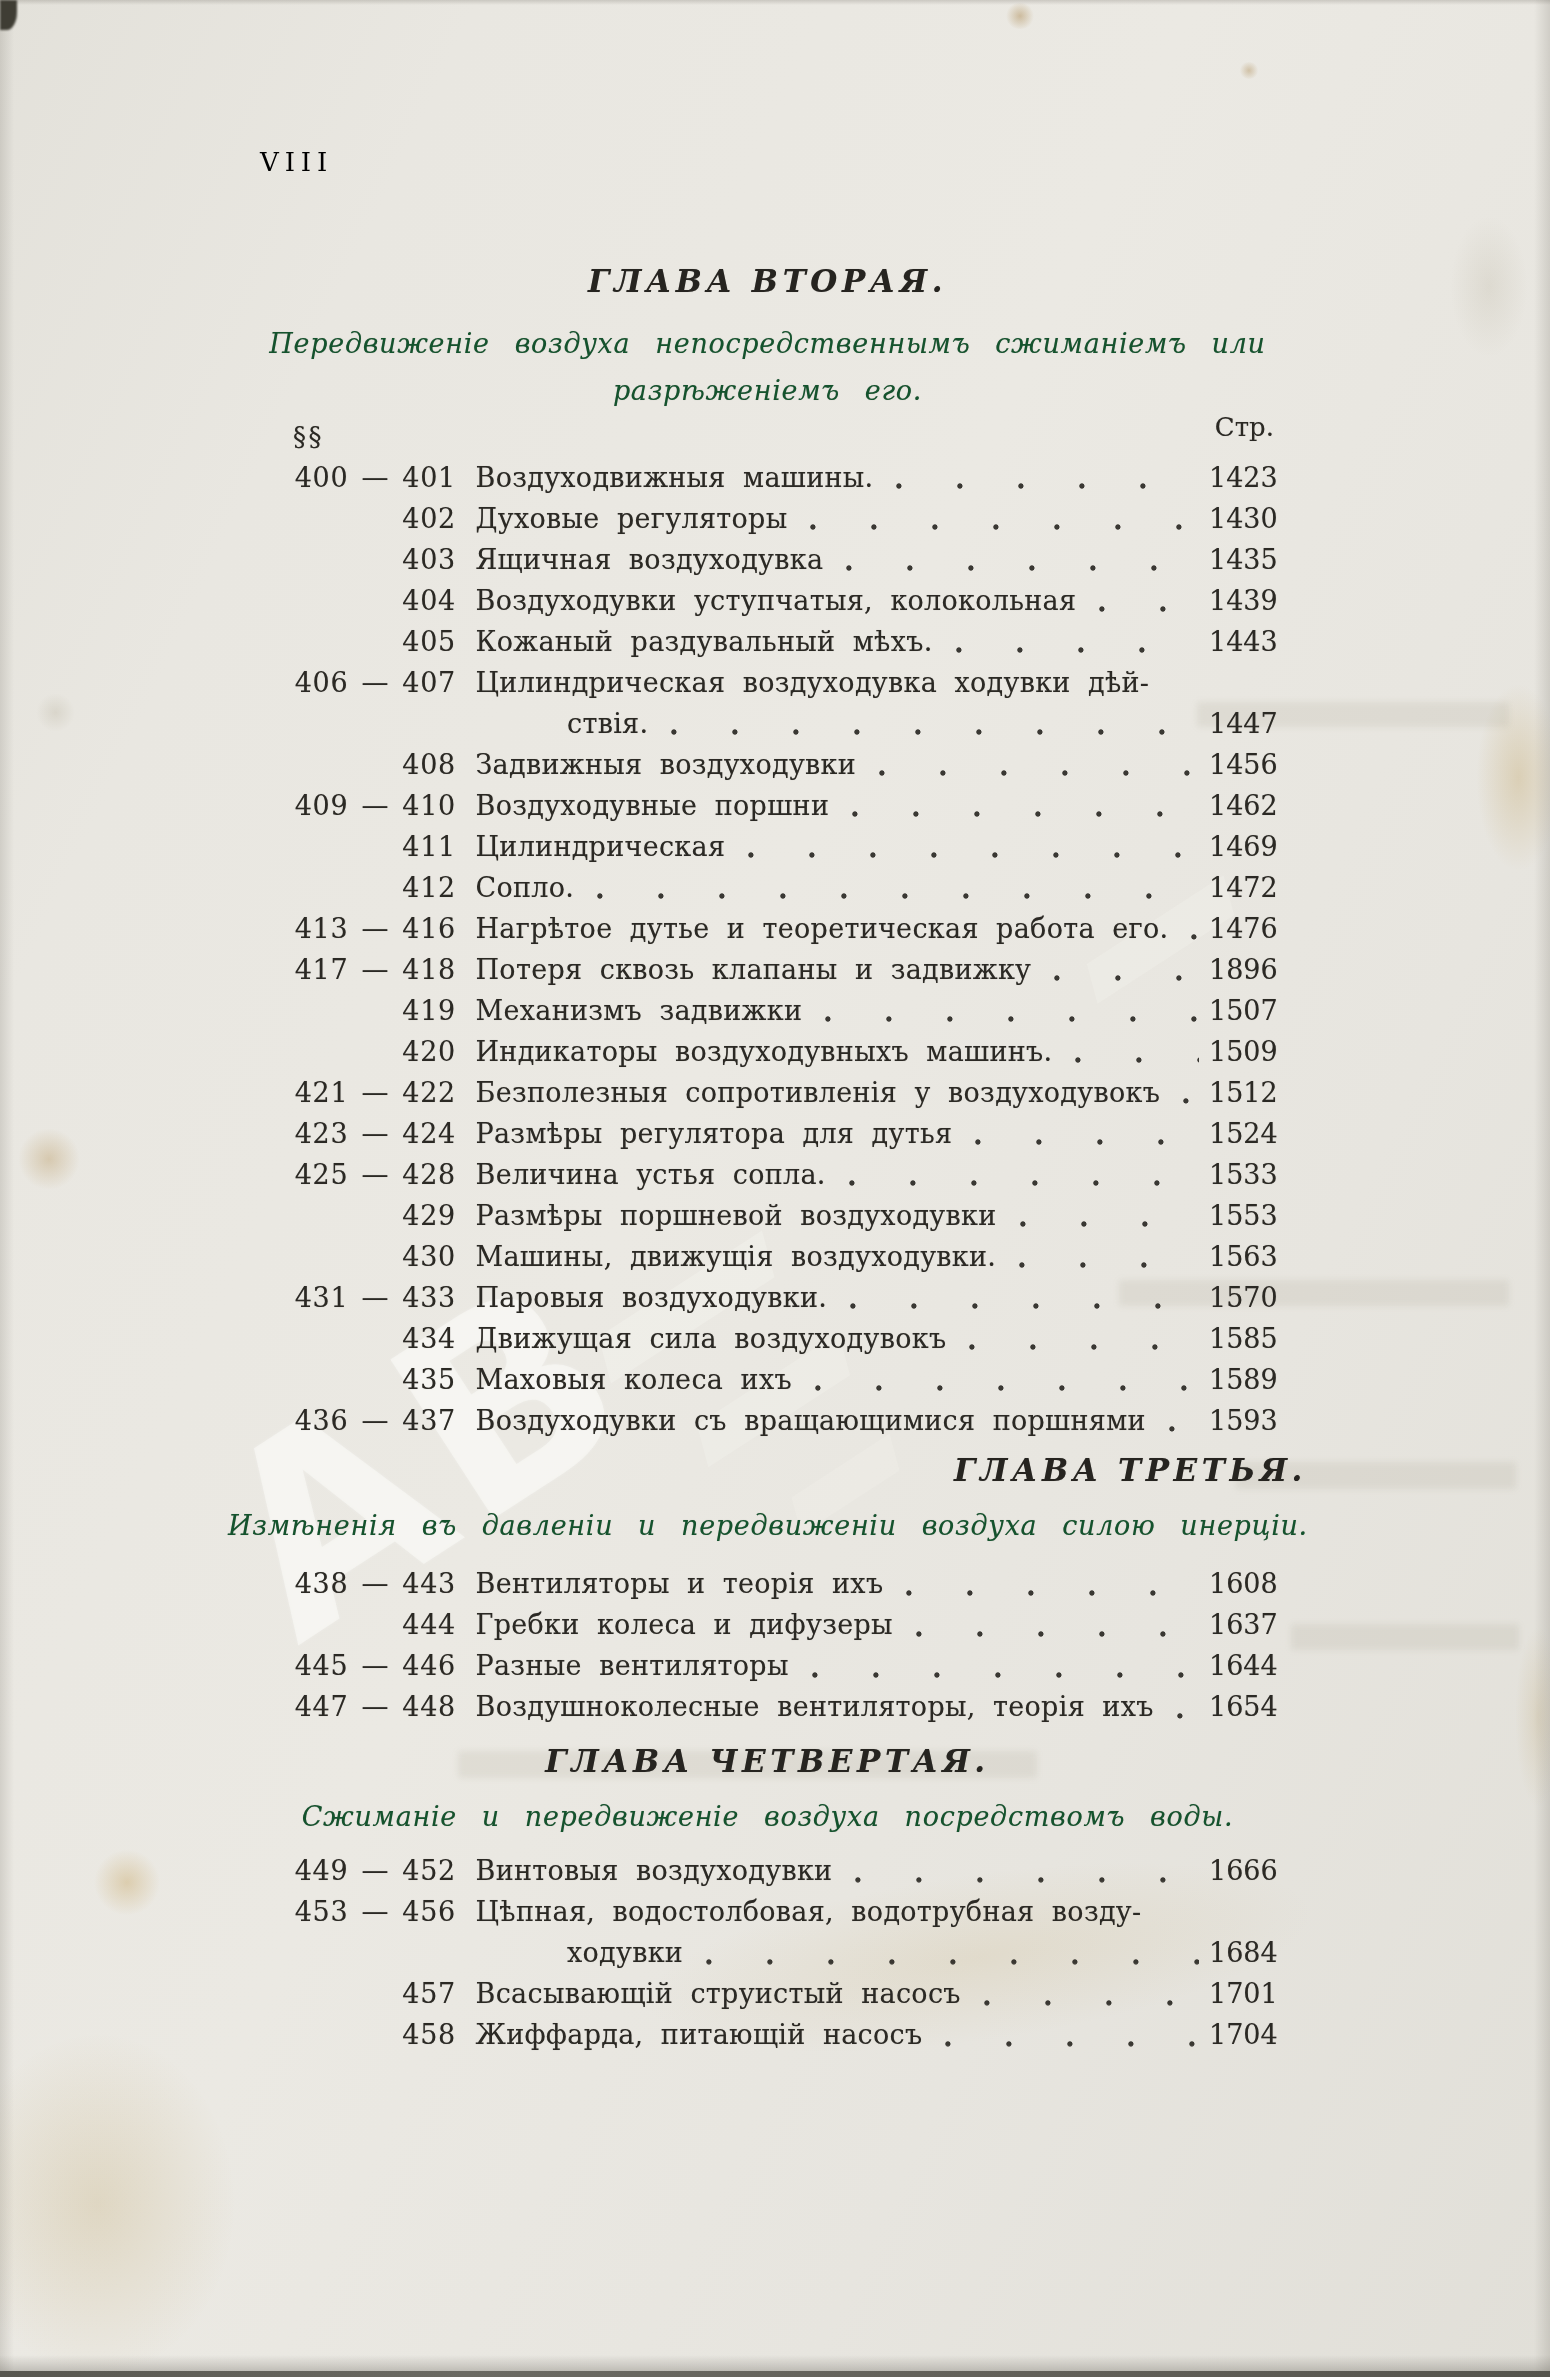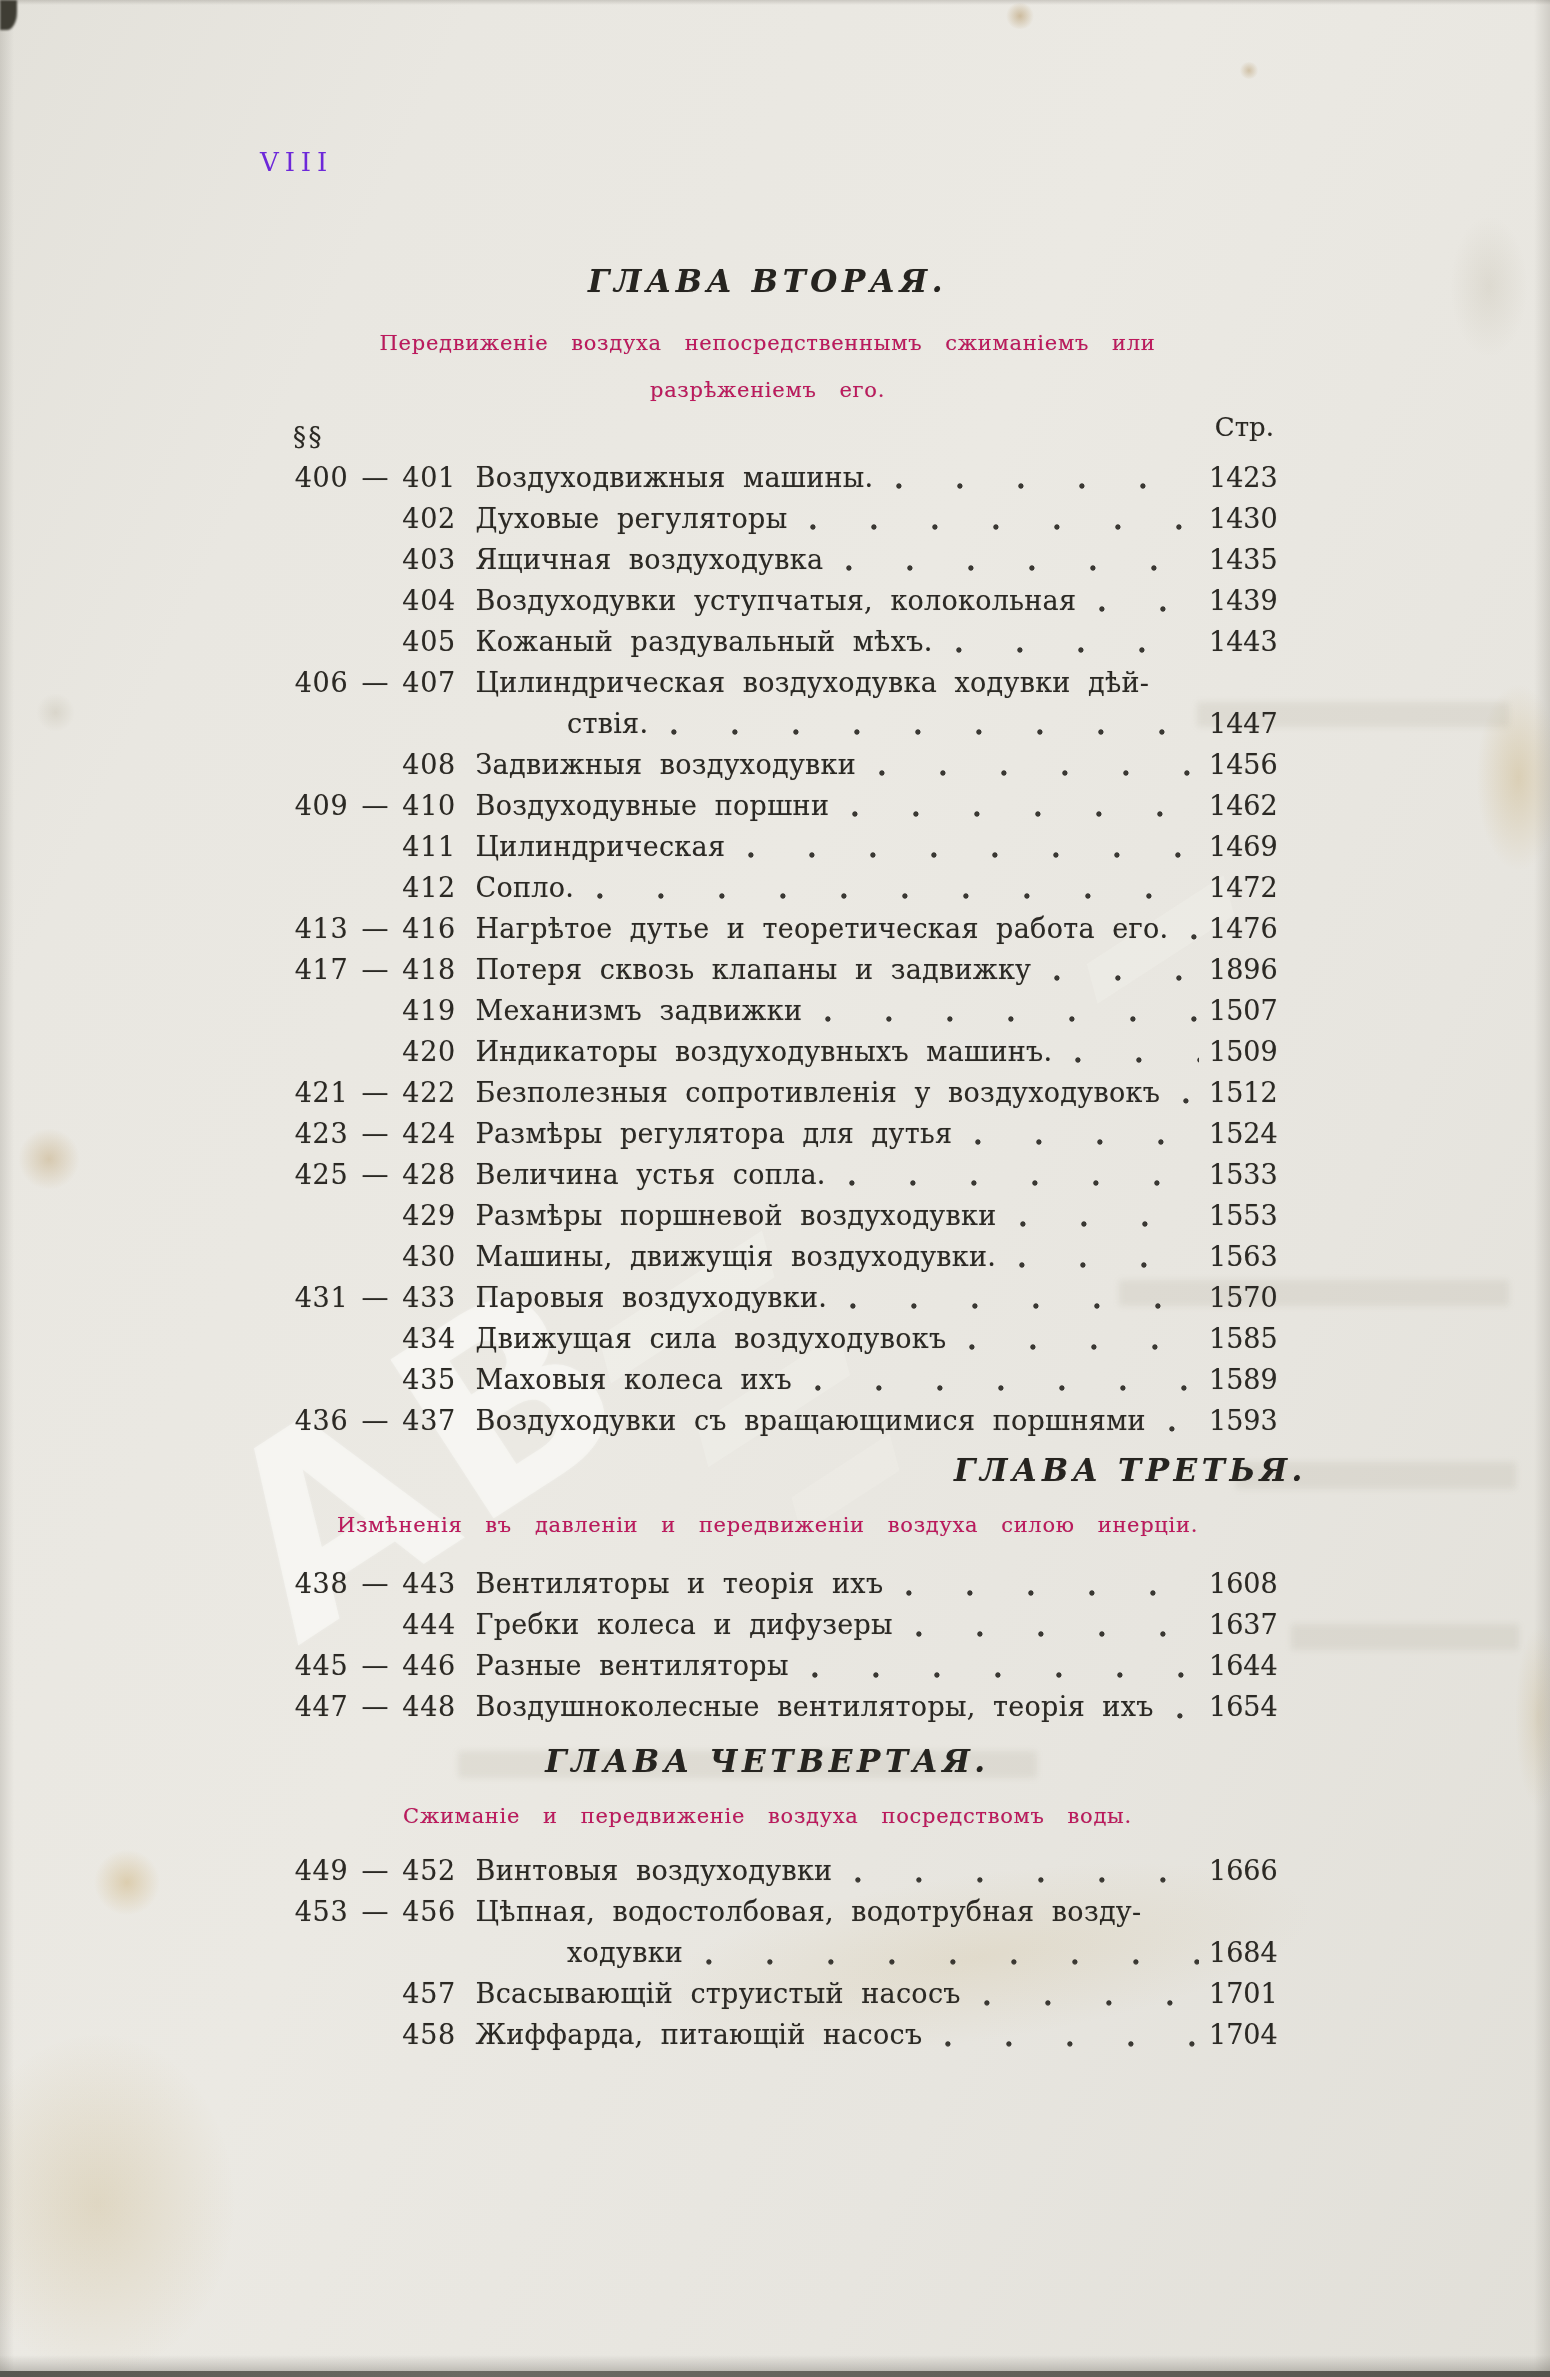--- a/index.html
+++ b/index.html
@@ -47,38 +47,38 @@
     pointer-events:none;user-select:none;
   }
   .wm-frag{position:absolute;background:rgba(253,253,251,.22);pointer-events:none;}
   .f1{left:589px;top:1284px;width:195px;height:46px;transform:rotate(-33deg) skewX(-18deg);}
   .f2{left:689px;top:1379px;width:169px;height:42px;transform:rotate(-33deg) skewX(-18deg);background:rgba(253,253,251,.18);}
   .f3{left:1079px;top:920px;width:163px;height:39px;transform:rotate(-33deg) skewX(-18deg);background:rgba(253,253,251,.17);}
   .f4{left:787px;top:1466px;width:117px;height:36px;transform:rotate(-33deg) skewX(-18deg);background:rgba(253,253,251,.15);}
   
   .folio{
     position:absolute;left:260px;top:147px;
-    font-size:26px;letter-spacing:5.9px;color:#6d28d9;
+    font-size:26px;letter-spacing:5.9px;color:#000000;
   }
   .toc{
     position:absolute;left:228px;top:258px;width:1079px;
     text-shadow:0 0 0.7px rgba(43,41,36,.35);
   }
   .chapter-heading{
     text-align:center;font-weight:bold;font-size:31px;line-height:46px;
     letter-spacing:4.6px;color:#262420;white-space:nowrap;font-style:italic;
   }
   .chapter-subtitle{margin-top:15.6px;}
   .ch3 .chapter-heading{margin-top:6.5px;text-align:right;}
   .ch3 .chapter-subtitle{margin-top:9px;}
   .ch4 .chapter-heading{margin-top:10.4px;}
   .ch4 .chapter-subtitle{margin-top:9px;}
   .subtitle-line{
-    text-align:center;font-size:21px;line-height:47px;
-    word-spacing:15.6px;letter-spacing:0.7px;white-space:nowrap;color:#be185d;
+    text-align:center;font-style:italic;font-size:27px;line-height:47px;
+    word-spacing:15.6px;letter-spacing:0.7px;white-space:nowrap;color:#14532d;
   }
   .col-headers{position:relative;height:30px;margin-top:7.8px;font-size:26px;}
   .col-headers .sections-h{position:absolute;left:65px;top:0;letter-spacing:2.6px;}
   .col-headers .page-h{position:absolute;right:33px;top:-9px;}
   .entries{margin-top:5.2px;}
   .ch3 .entries{margin-top:14.3px;}
   .ch4 .entries{margin-top:10.4px;}
   .entry-line{display:flex;align-items:baseline;line-height:41px;font-size:27px;}
   .sec{width:228px;text-align:right;white-space:nowrap;word-spacing:3.9px;letter-spacing:0.7px;flex:0 0 auto;}
   .title{padding-left:19.5px;white-space:nowrap;word-spacing:8.5px;letter-spacing:0.3px;flex:0 0 auto;}

